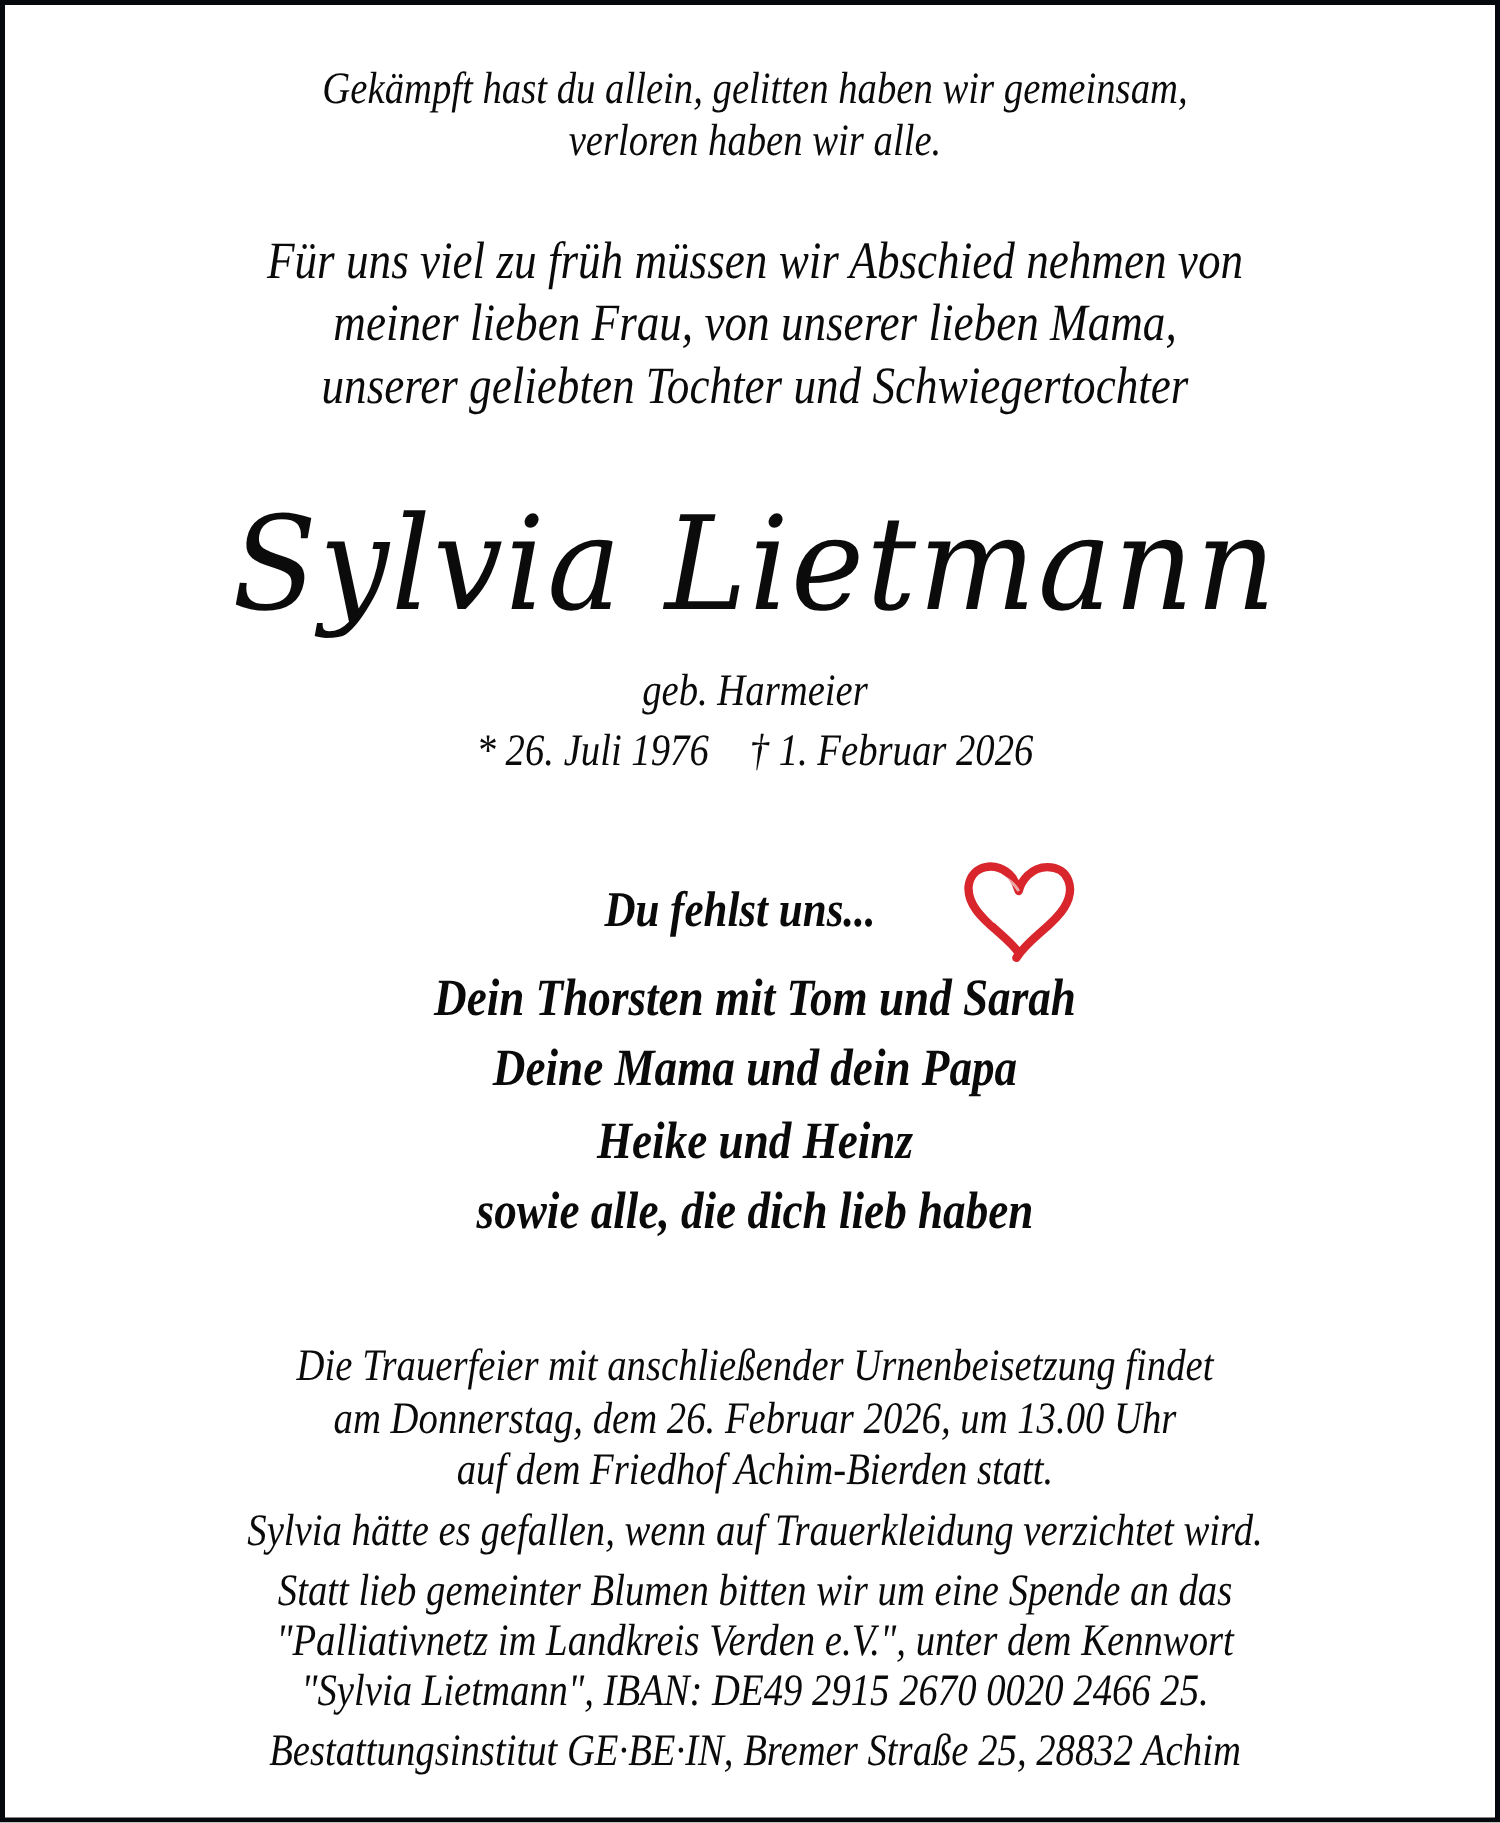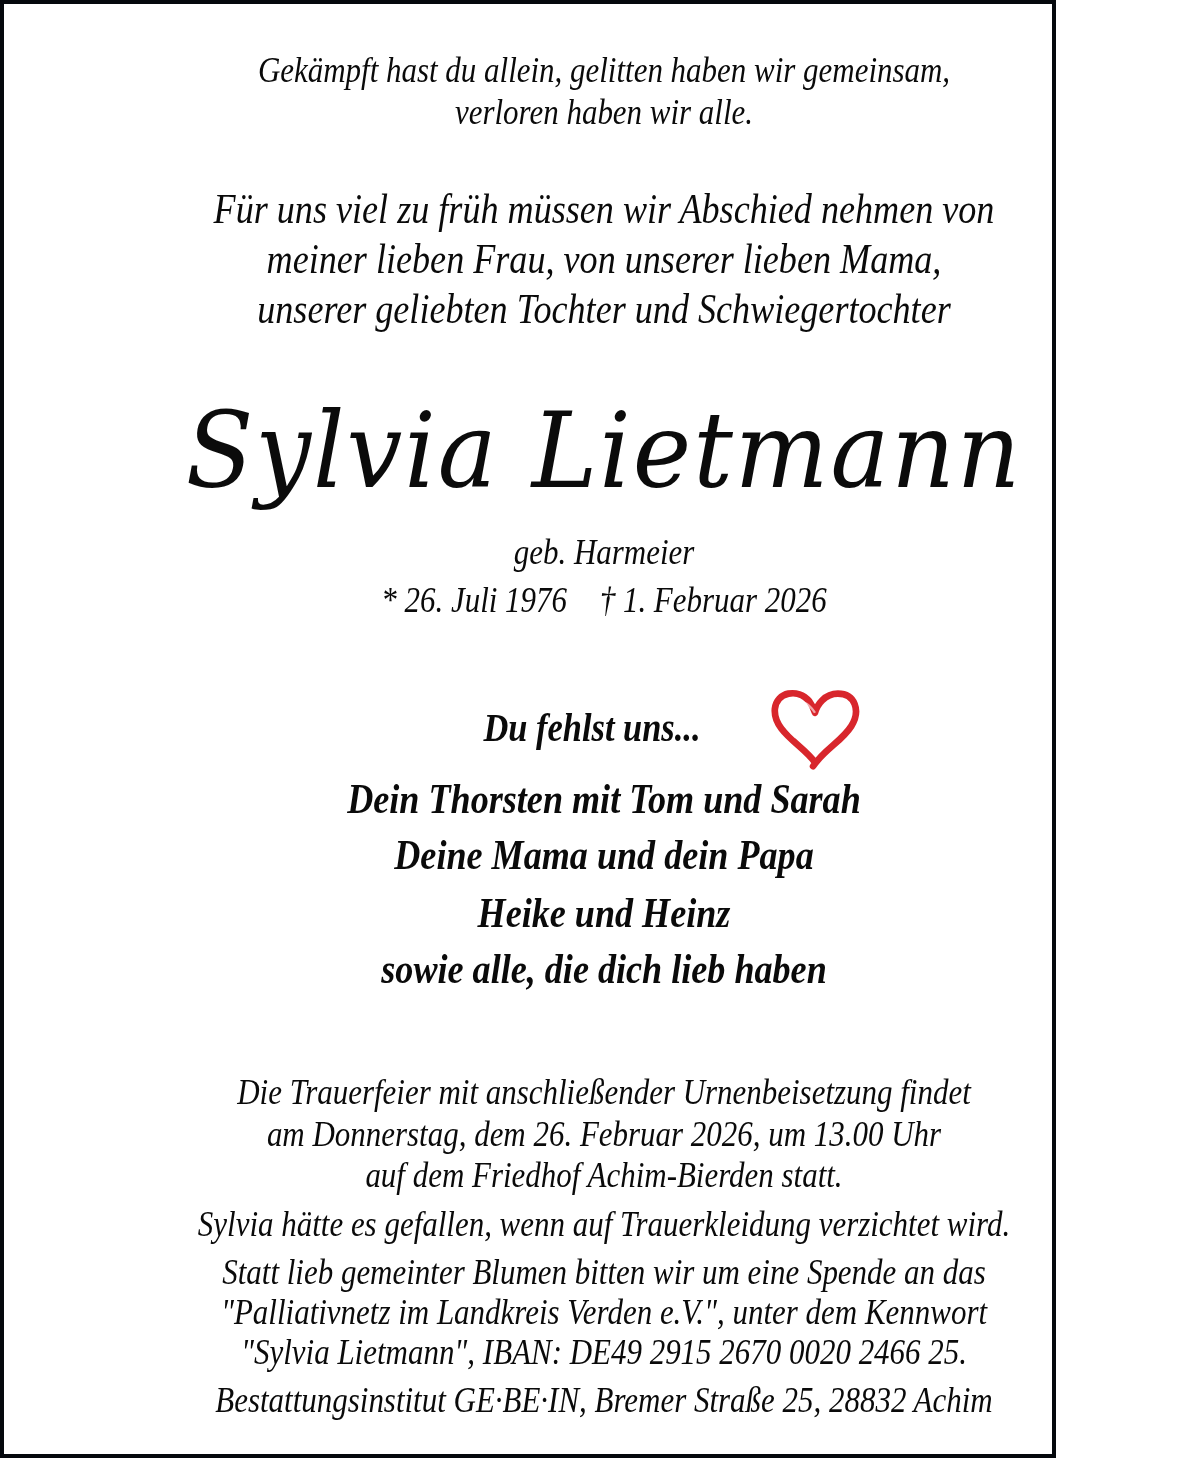--- a/index.html
+++ b/index.html
@@ -1,18 +1,18 @@
 <!DOCTYPE html>
 <html><head>
   <meta charset="utf-8">
   <style>
     html, body { margin: 0; padding: 0; background: #ffffff; }
     body { width: 1200px; height: 1458px; position: relative; overflow: hidden; }
     .frame {
-      position: absolute; left: 0; top: 0; width: 1056px; height: 1458px;
+      position: absolute; left: 0; top: 0; width: 1200px; height: 1458px;
       box-sizing: border-box; border: 4px solid #05080d; background: #ffffff;
     }
     .line {
       position: absolute; left: 0; width: 1200px; text-align: center;
       font-family: "Liberation Serif", "DejaVu Serif", serif; font-style: italic;
       color: #0a0a0a; white-space: nowrap; line-height: 1;
     }
     .cond { transform: scaleX(0.86); transform-origin: center; }
     .quote { font-size: 36px; }
     .intro { font-size: 42px; }

